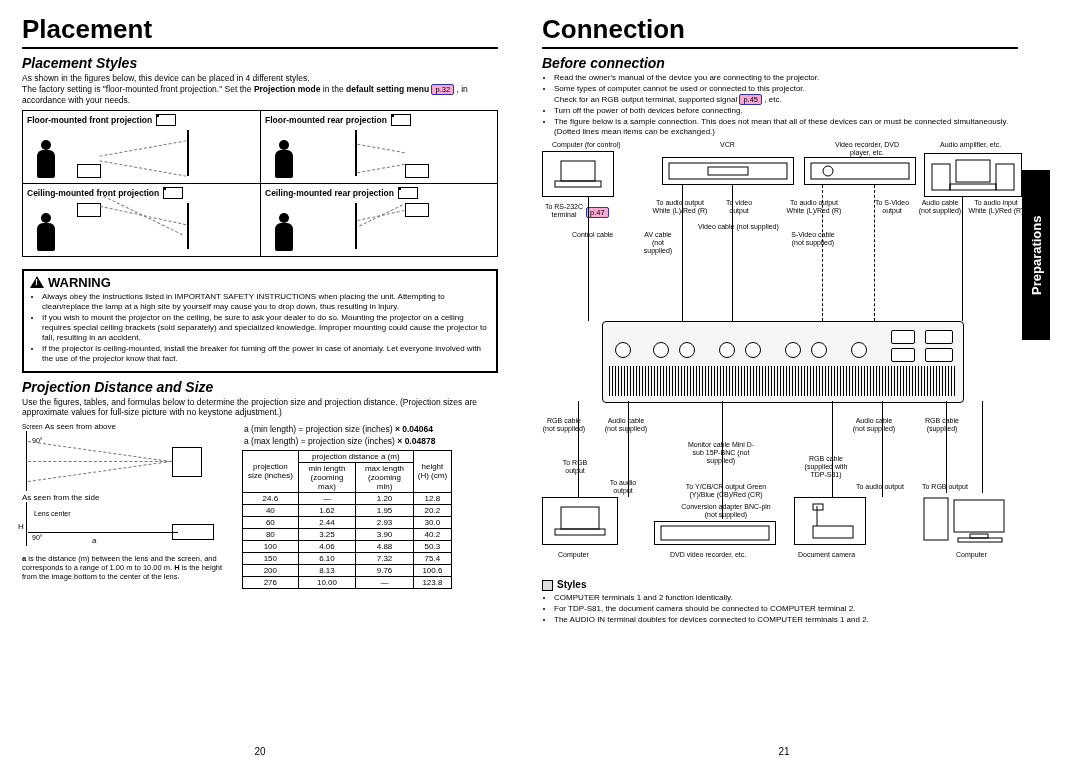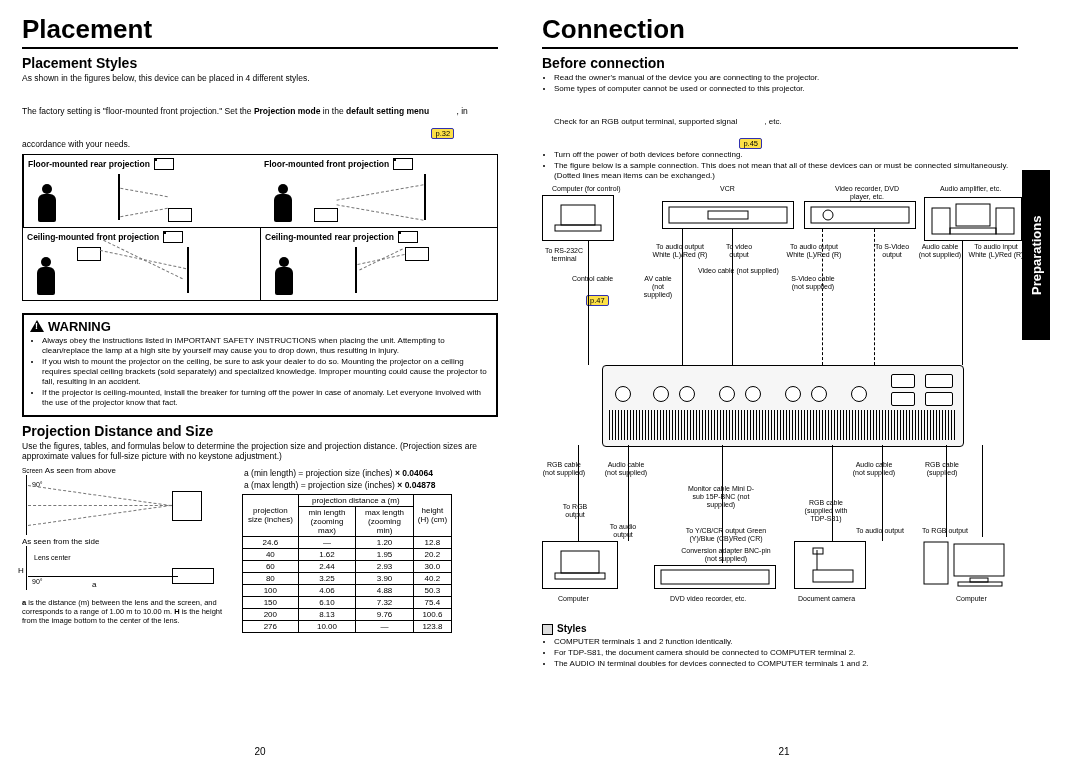--- a/index.html
+++ b/index.html
@@ -31,35 +31,35 @@
     font-size: 26px;
     font-weight: bold;
     margin: 4px 0 2px 0;
     border-bottom: 2px solid #000;
     padding-bottom: 2px;
   }
   h2.sub {
     font-size: 14px;
     font-weight: bold;
     margin: 6px 0 2px 0;
+    font-style: italic;
   }
   .body-text {
     font-size: 8.5px;
     line-height: 1.25;
   }
   .pref {
     display: inline-block;
-    background: #fde047;
+    background: #f9a8d4;
     border: 1px solid #3030b0;
     color: #000;
     font-size: 7.5px;
     padding: 0 3px;
     border-radius: 2px;
     vertical-align: middle;
-    margin-top: 44px;
   }
   .grid4 {
     border: 1px solid #000;
     margin-top: 4px;
   }
   .row4 { display: flex; }
   .cell4 {
     width: 50%;
     border: 0 solid #000;
     box-sizing: border-box;
@@ -249,44 +249,44 @@
       <span>The factory setting is "floor-mounted front projection." Set the </span>
       <b>Projection mode</b>
       <span> in the </span>
       <b>default setting menu </b>
       <span class="pref">p.32</span>
       <span> , in accordance with your needs.</span>
     </div>
 
     <div class="grid4">
       <div class="row4">
+        <div class="cell4">
+          <div class="hdr">
+              <span>Floor-mounted front projection</span>
+              <span class="icon"></span>
+            </div>
+          <div class="placfig">
+            <div class="sil" style="left:10px"></div>
+            <div class="proj" style="left:50px"></div>
+            <div class="screenbar" style="left:160px"></div>
+            <div class="beam1" style="left:72px;top:20px;width:88px;transform:rotate(-10deg);"></div>
+            <div class="beam1" style="left:72px;top:40px;width:88px;transform:rotate(10deg);"></div>
+          </div>
+        </div>
         <div class="cell4 r">
           <div class="hdr">
               <span>Floor-mounted rear projection</span>
               <span class="icon"></span>
             </div>
           <div class="placfig">
             <div class="sil" style="left:10px"></div>
             <div class="screenbar" style="left:90px"></div>
             <div class="proj" style="left:140px"></div>
             <div class="beam1" style="left:92px;top:20px;width:48px;transform:rotate(10deg);"></div>
             <div class="beam1" style="left:92px;top:40px;width:48px;transform:rotate(-10deg);"></div>
-          </div>
-        </div>
-        <div class="cell4">
-          <div class="hdr">
-              <span>Floor-mounted front projection</span>
-              <span class="icon"></span>
-            </div>
-          <div class="placfig">
-            <div class="sil" style="left:10px"></div>
-            <div class="proj" style="left:50px"></div>
-            <div class="screenbar" style="left:160px"></div>
-            <div class="beam1" style="left:72px;top:20px;width:88px;transform:rotate(-10deg);"></div>
-            <div class="beam1" style="left:72px;top:40px;width:88px;transform:rotate(10deg);"></div>
           </div>
         </div>
       </div>
       <div class="row4">
         <div class="cell4">
           <div class="hdr">
               <span>Ceiling-mounted front projection</span>
               <span class="icon"></span>
             </div>
           <div class="placfig">

